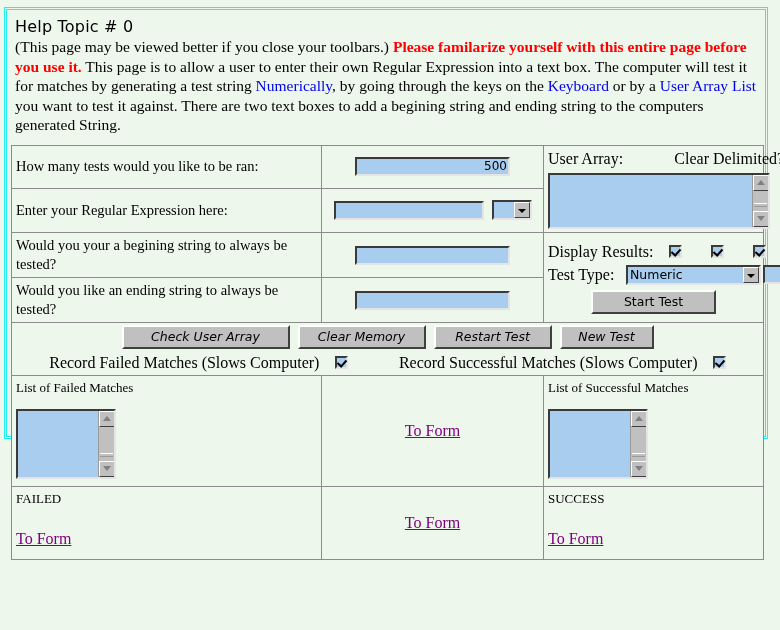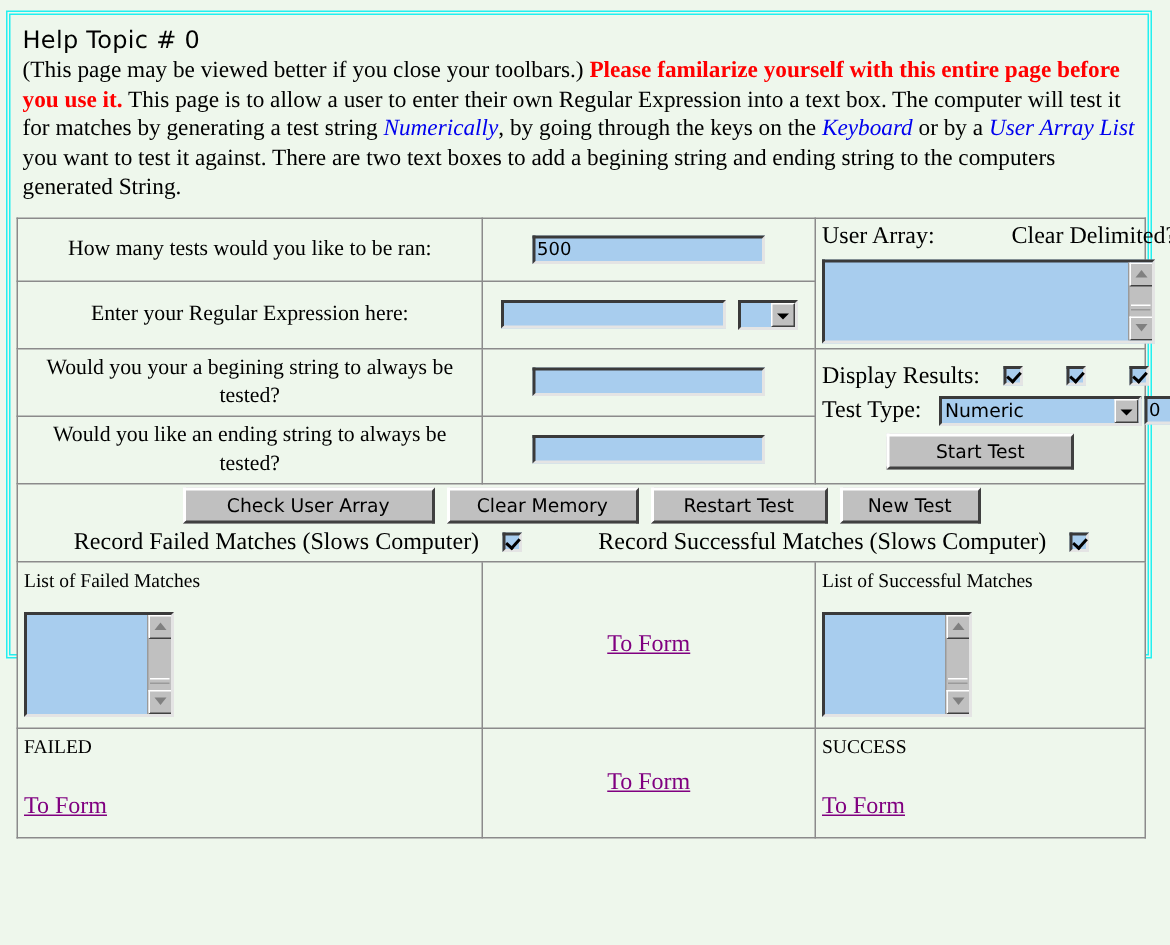--- a/index.html
+++ b/index.html
@@ -43,40 +43,40 @@
     padding: 2px 4px 4px 5px;
   }
   .title-line {
     font-family: "DejaVu Sans", "Liberation Sans", sans-serif;
     font-size: 16px;
     line-height: 21px;
     color: #000;
     letter-spacing: 0.2px;
   }
   .red-bold { color: #ff0000; font-weight: bold; }
-  .blue-link { color: #0000ee; font-style: italic; }
+  .blue-link { color: #0000ee; }
   .note-line { color: #f2a014; font-weight: bold; }
 
   
   table.form {
     border-collapse: collapse;
     width: 752px;
     margin: 6px 0 0 1px;
     table-layout: fixed;
   }
   table.form td {
     border: 1px solid #8b8b8b;
     padding: 3px 4px;
     font-size: 14.5px;
     vertical-align: middle;
     background: #eef7ec;
     color: #000;
   }
   td.label-cell {
-    text-align: center;
+    text-align: left;
     padding-right: 6px;
     line-height: 19px;
   }
   td.input-cell {
     text-align: center;
   }
   td.right-cell {
     vertical-align: top;
     padding: 2px 4px 4px 6px;
   }
@@ -87,21 +87,21 @@
     border: 2px solid;
     border-color: #3a3a3a #e4e4e4 #e4e4e4 #3a3a3a;
     box-sizing: border-box;
     height: 19px;
     font-family: "DejaVu Sans", "Liberation Sans", sans-serif;
     font-size: 12px;
     line-height: 15px;
     padding: 0 1px;
     color: #000;
     display: inline-block;
-    text-align: left;
+    text-align: right;
     overflow: hidden;
     white-space: nowrap;
     vertical-align: middle;
   }
   .txt-tests { width: 155px; }
   .txt-regex { width: 150px; }
   .txt-begin, .txt-end { width: 155px; }
   .txt-small { width: 64px; }
 
   .select {
@@ -243,21 +243,21 @@
     text-decoration: underline;
     font-size: 16px;
     cursor: pointer;
   }
   .center { text-align: center; }
   .inline-label {
     font-size: 16px;
     vertical-align: middle;
   }
   .nowrap { white-space: nowrap; }
-  .btnrow { text-align: center; padding: 2px 0 3px 0; }
+  .btnrow { text-align: center; padding: 2px 0 3px 0; font-style: italic; }
   .recordrow { text-align: center; padding: 1px 0 3px 0; }
   .spacer-lg { display: inline-block; width: 44px; }
   .spacer-md { display: inline-block; width: 22px; }
   .spacer-sm { display: inline-block; width: 8px; }
   .ta-wrap { padding-top: 6px; }
   .blank-gap { height: 22px; }
 </style>
 </head>
 <body>
 

